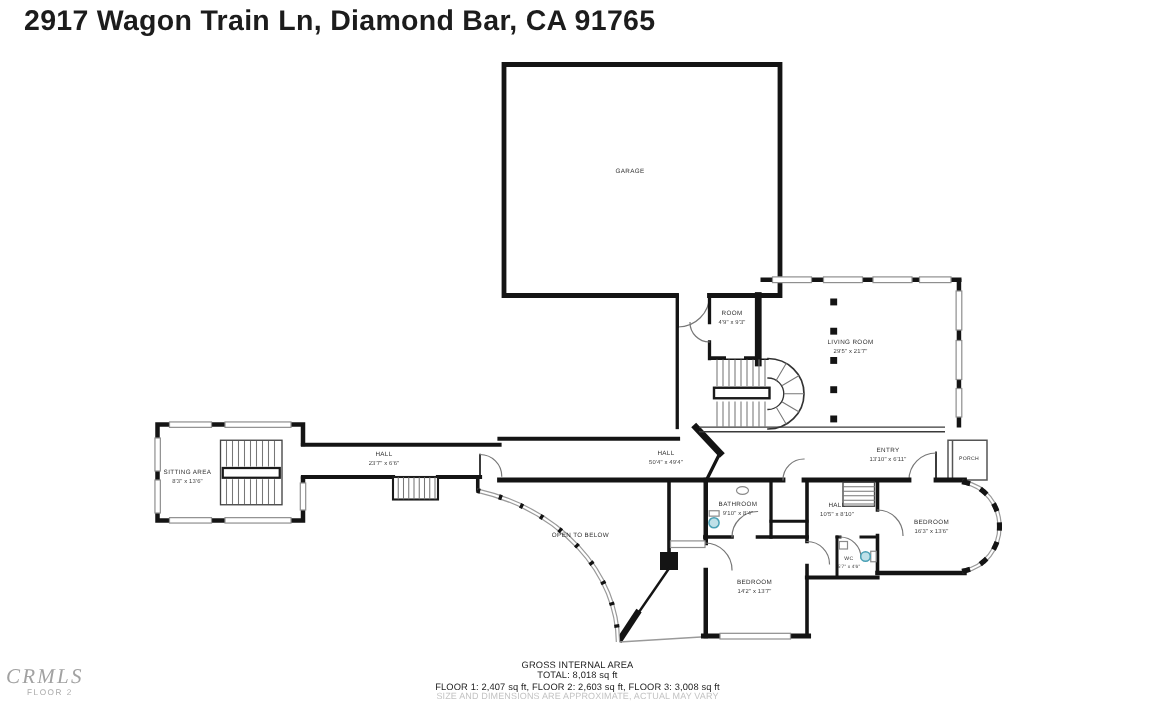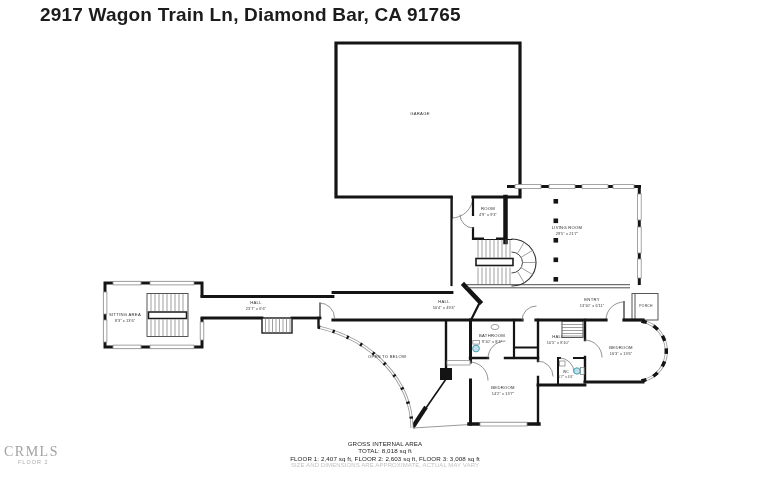--- a/index.html
+++ b/index.html
@@ -1,30 +1,30 @@
 <!DOCTYPE html>
 <html><head>
 <meta charset="utf-8">
 <style>
   html,body{margin:0;padding:0;background:#fff;}
   #page{position:relative;width:768px;height:480px;background:#ffffff;overflow:hidden;
         font-family:"Liberation Sans",sans-serif;}
   #plan-svg{position:absolute;left:0;top:0;}
   #title{position:absolute;left:16px;top:4px;font-size:19px;font-weight:600;color:#1c1c1c;
-         letter-spacing:.2px;white-space:nowrap;margin-left:24px;}
+         letter-spacing:.2px;white-space:nowrap;}
   .room-label{position:absolute;transform:translate(-50%,-50%);text-align:center;color:#2e2e2e;
               font-size:4.2px;line-height:1.4;letter-spacing:.25px;white-space:nowrap;}
   .room-label .dims{font-size:3.9px;color:#3a3a3a;letter-spacing:.1px;}
   .room-label.tiny{font-size:3.4px;}
   .room-label.tiny .dims{font-size:3.2px;}
   #footer{position:absolute;left:215px;top:440px;width:340px;text-align:center;color:#222;
           font-size:6.2px;line-height:7.4px;letter-spacing:.1px;}
   #footer .muted{color:#c3c3c3;font-size:6px;}
   #watermark{position:absolute;left:4px;top:444px;color:#a2a2a2;}
-  #watermark .logo{font-family:"Liberation Serif",serif;font-size:14px;letter-spacing:1.5px;}
+  #watermark .logo{font-family:"Liberation Serif",serif;font-size:14px;letter-spacing:1.5px;font-style:italic;}
   #watermark .floor{font-size:5.5px;letter-spacing:1px;color:#ababab;margin-left:14px;margin-top:-1px;}
 </style>
 </head>
 <body>
 
 <div id="page">
 
   <div id="title">2917 Wagon Train Ln, Diamond Bar, CA 91765</div>
 
   <svg id="plan-svg" width="768" height="480" viewBox="0 0 768 480">

